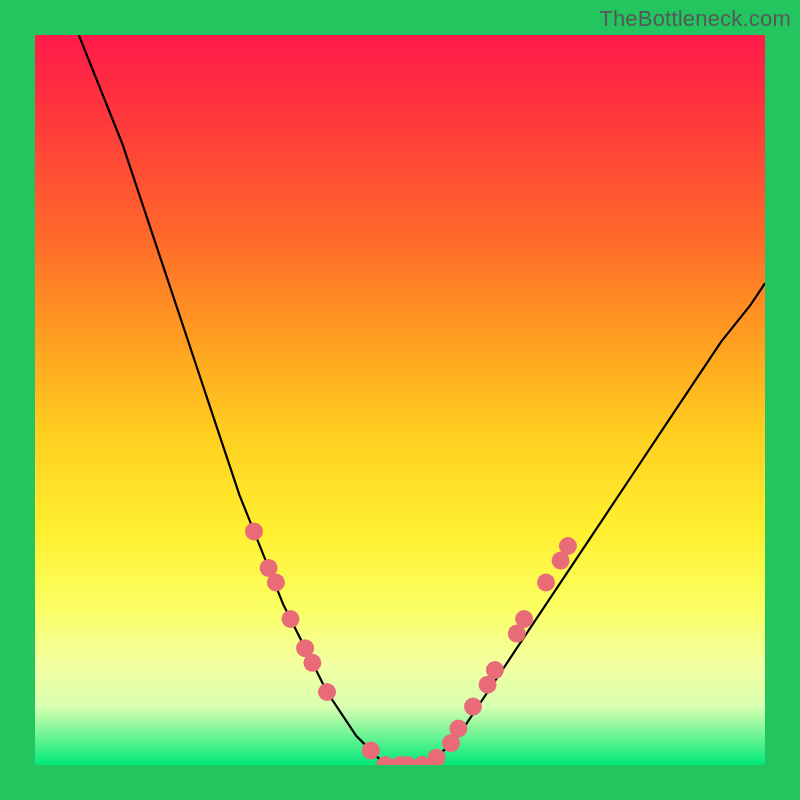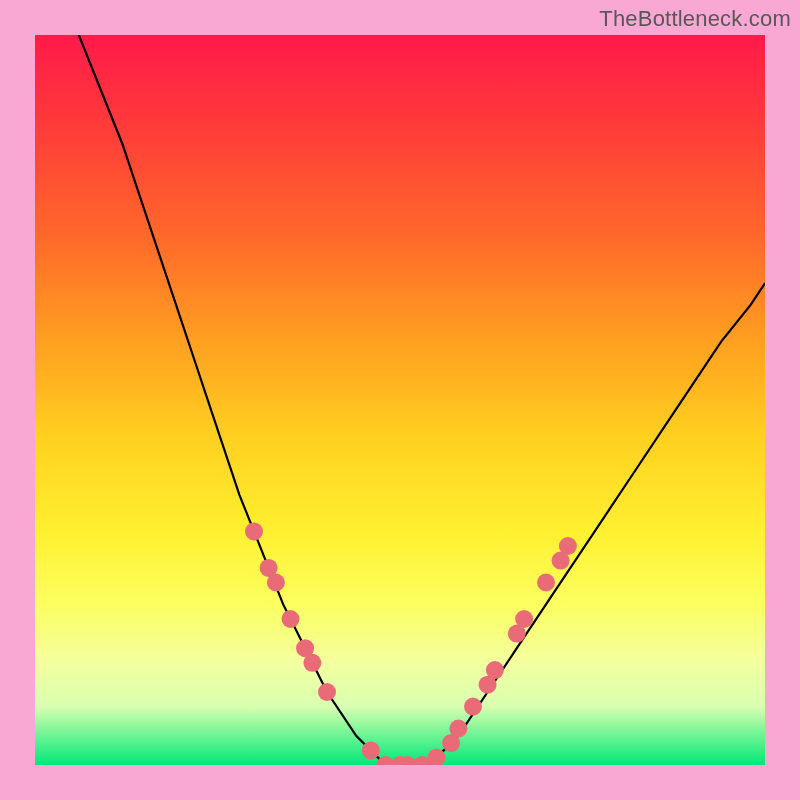--- a/index.html
+++ b/index.html
@@ -7,21 +7,21 @@
     padding: 0;
     width: 800px;
     height: 800px;
     background: #000000;
     overflow: hidden;
   }
   .container {
     position: relative;
     width: 800px;
     height: 800px;
-    background: #f9a8d4;
+    background: #22c55e;
   }
   .plot-area {
     position: absolute;
     left: 35px;
     top: 35px;
     width: 730px;
     height: 730px;
     background: linear-gradient(to bottom,
       #ff1a4a 0%,
       #ff3a3a 12%,

